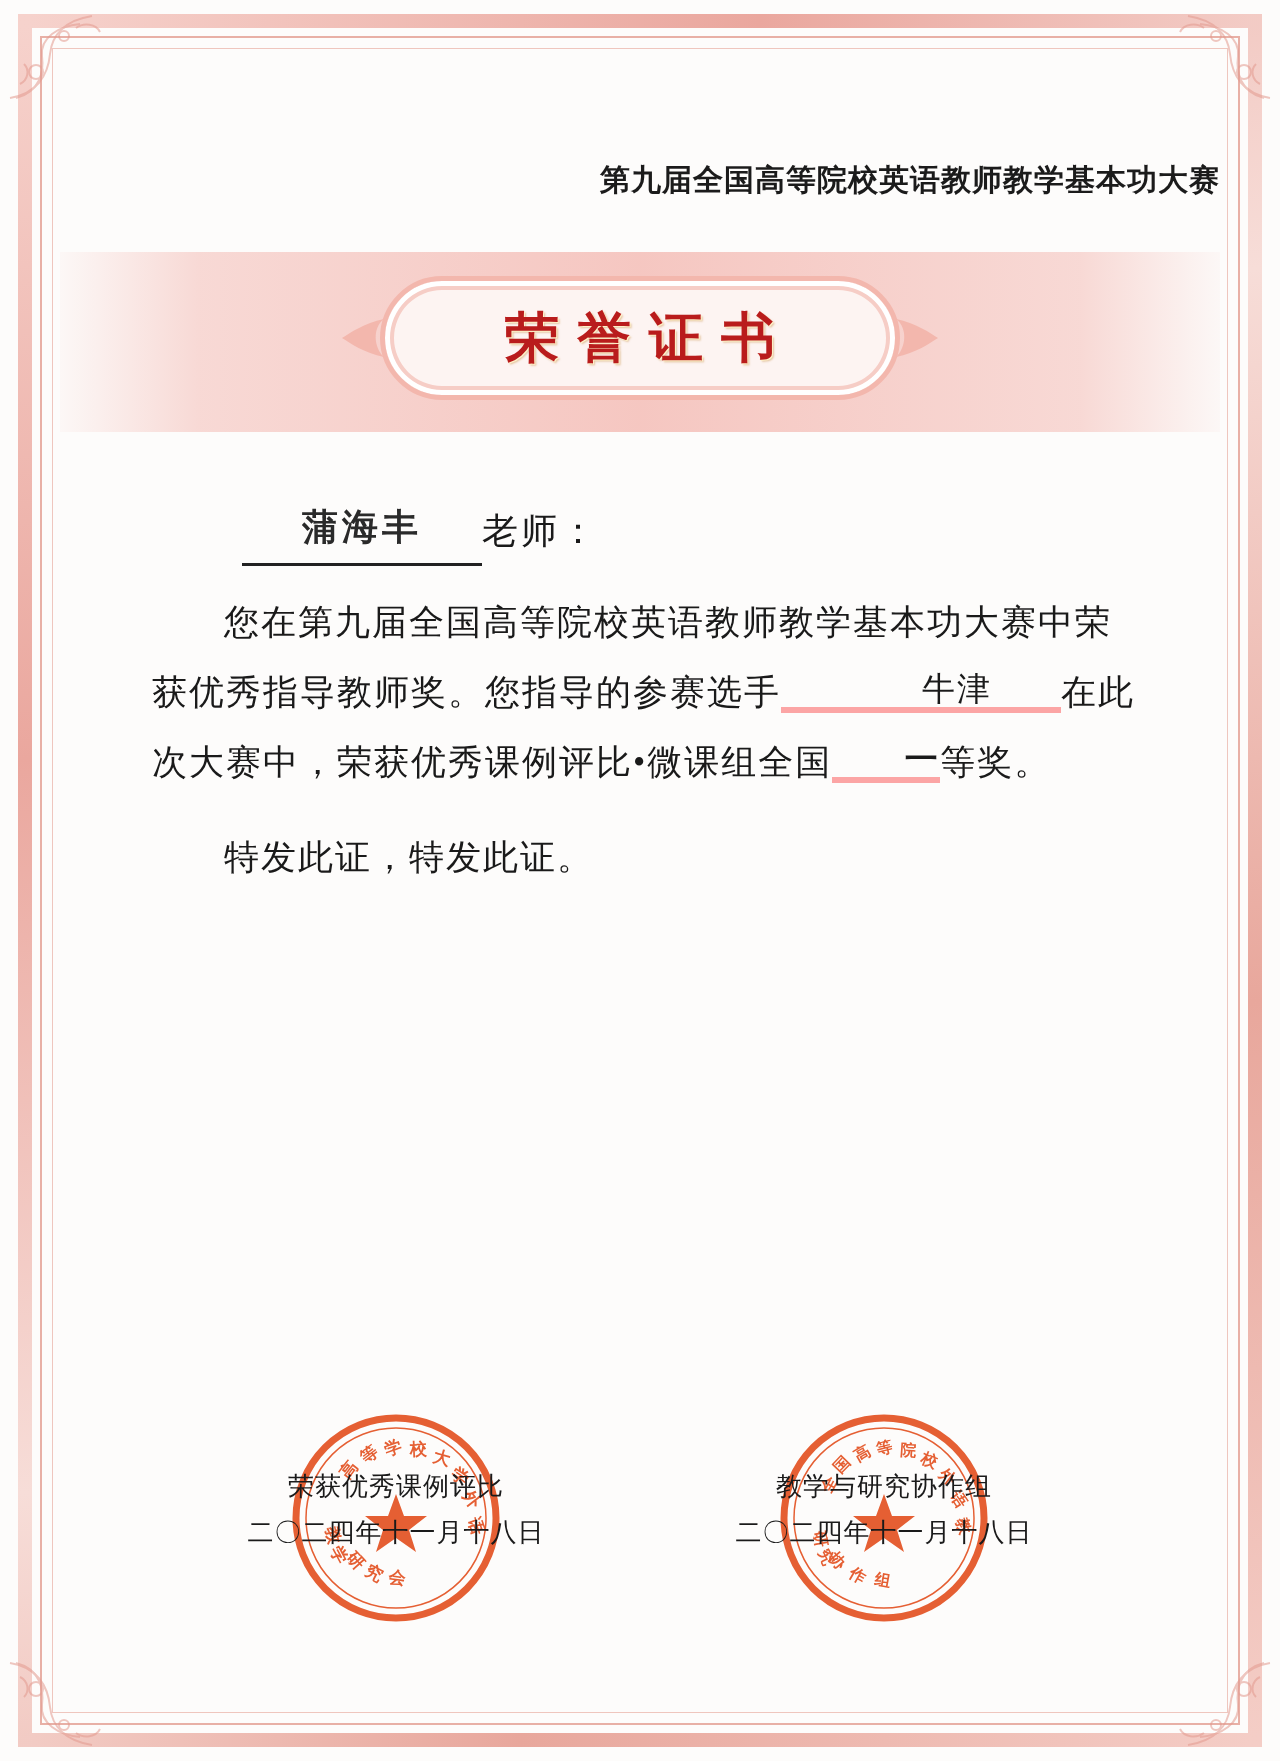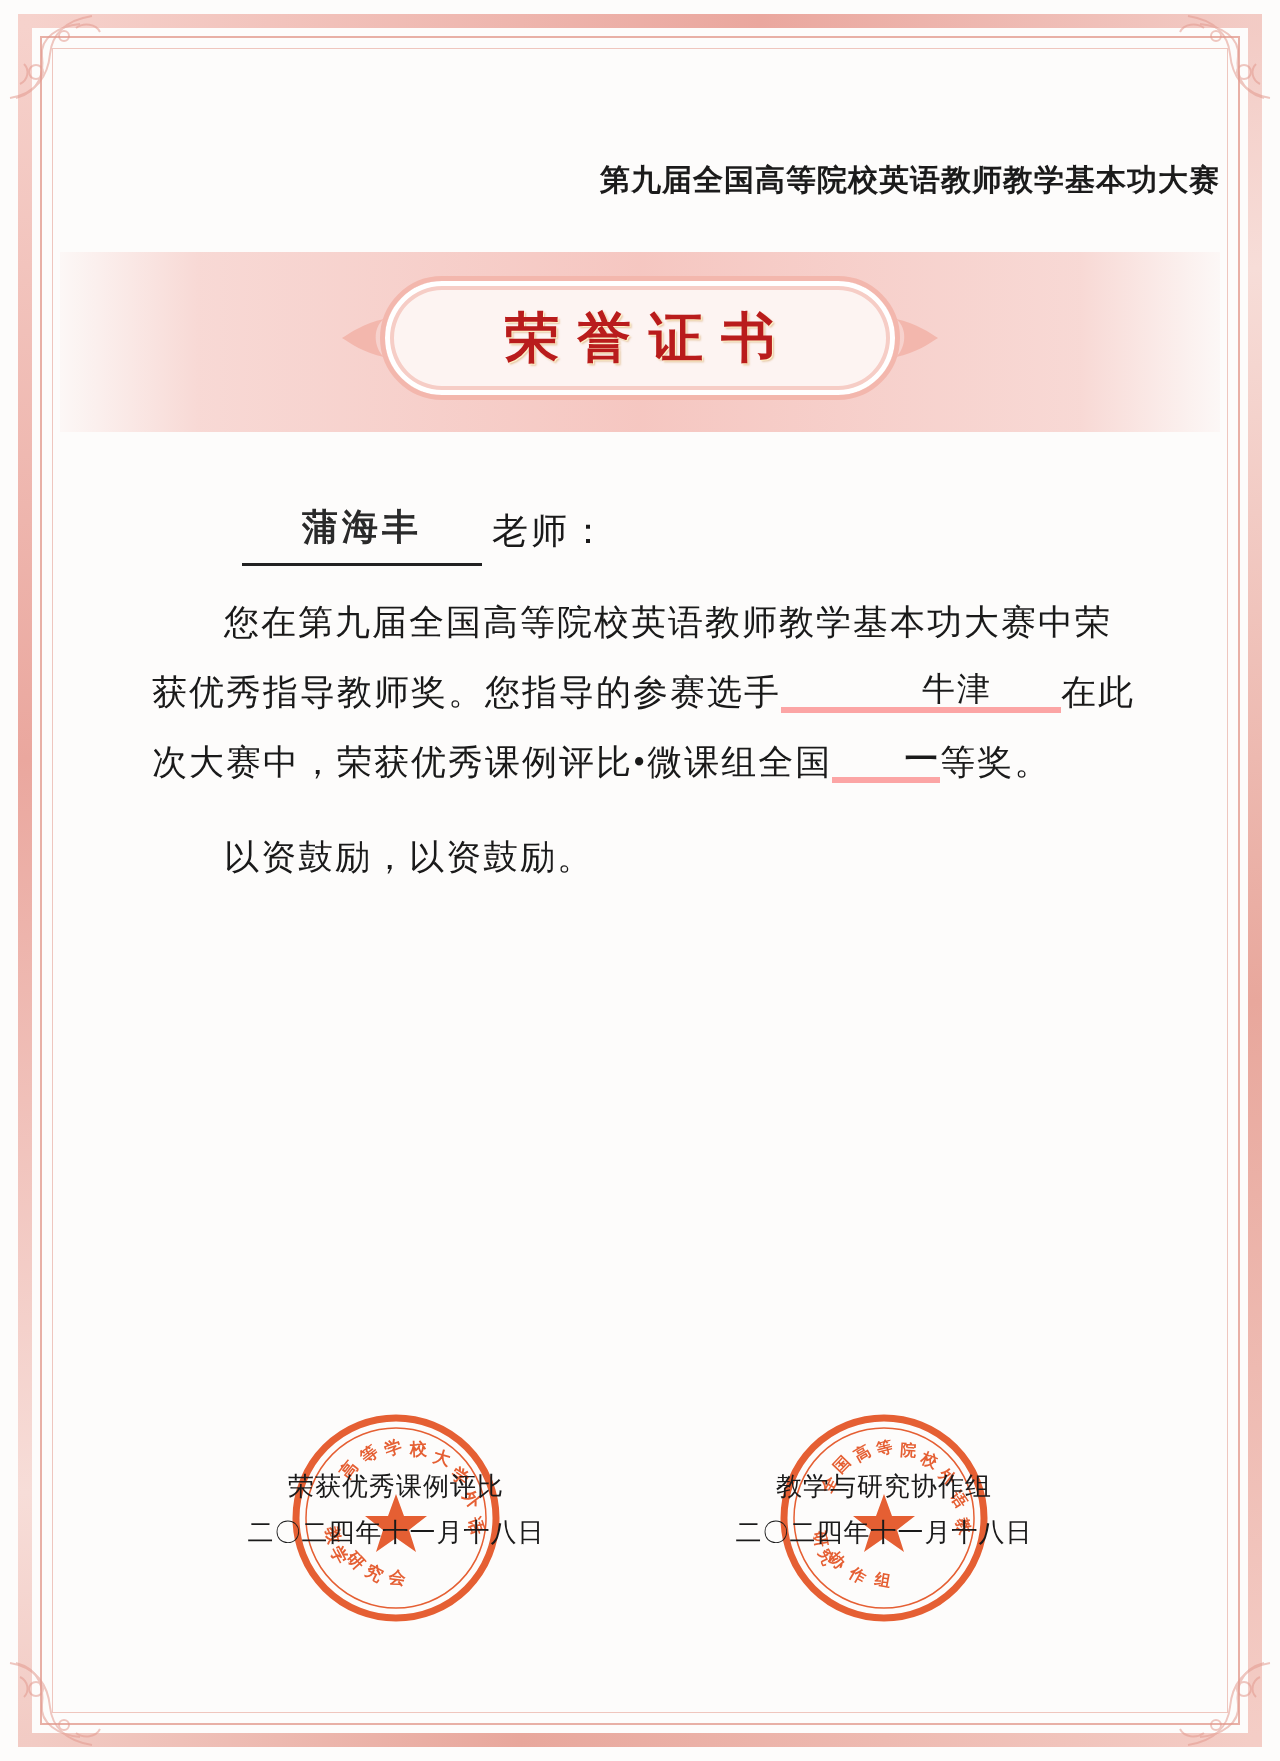--- a/index.html
+++ b/index.html
@@ -172,21 +172,20 @@
   .name-handwritten {
     font-family: "DejaVu Serif", "Liberation Serif", serif;
     font-size: 36px;
     font-weight: bold;
     color: #2a2a2a;
     letter-spacing: 4px;
     transform: skewX(-4deg);
   }
   .salutation-suffix {
     font-size: 36px;
-    margin-left: 10px;
     letter-spacing: 3px;
   }
 
   .para {
     text-indent: 72px;
     font-size: 35px;
     letter-spacing: 2px;
     line-height: 2.0;
   }
   .para .emph {
@@ -331,21 +330,21 @@
         <span class="name-blank">
           <span class="name-handwritten">蒲海丰</span>
         </span>
         <span class="salutation-suffix">老师：</span>
       </div>
 
       <div class="para">
         <span>您在第九届全国高等院校英语教师教学基本功大赛中荣获</span><span class="emph">优秀指导教师奖</span><span>。您指导的参赛选手</span><span class="inline-blank"><span>牛津</span></span><span>在此次大赛中，荣获优秀课例评比•微课组全国</span><span class="inline-blank short"><span>一</span></span><span>等奖。</span>
       </div>
 
-      <div class="para2">以资鼓励，以资鼓励。</div>
+      <div class="para2">特发此证，特发此证。</div>
     </div>
 
     <div class="signatures">
 
       <div class="sig-block">
         <div class="seal">
           <svg viewBox="0 0 220 220">
             <circle cx="110" cy="110" r="100" fill="none" stroke="#e24a18" stroke-width="7"></circle>
             <circle cx="110" cy="110" r="90" fill="none" stroke="#e24a18" stroke-width="1.5"></circle>
             <path d="M110 86 L118 108 L141 108 L123 122 L130 144 L110 130 L90 144 L97 122 L79 108 L102 108 Z" fill="#e24a18"></path>

